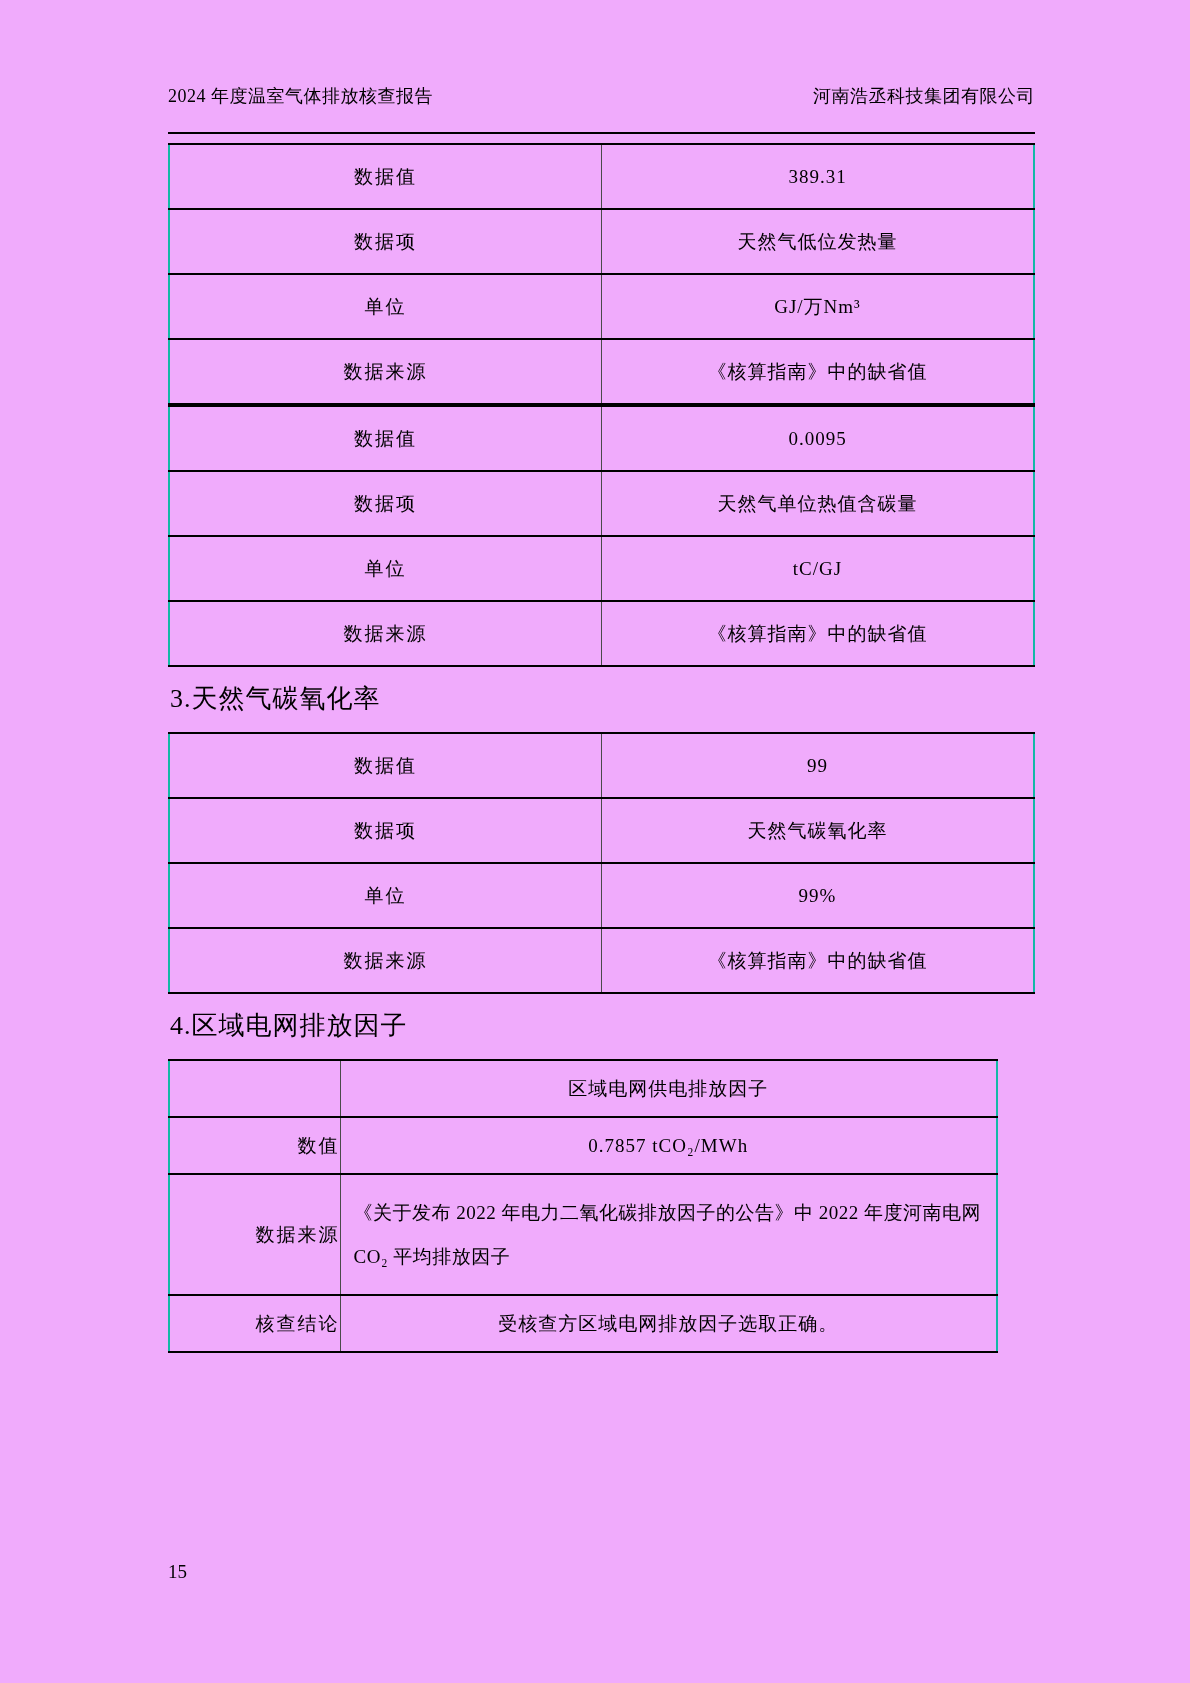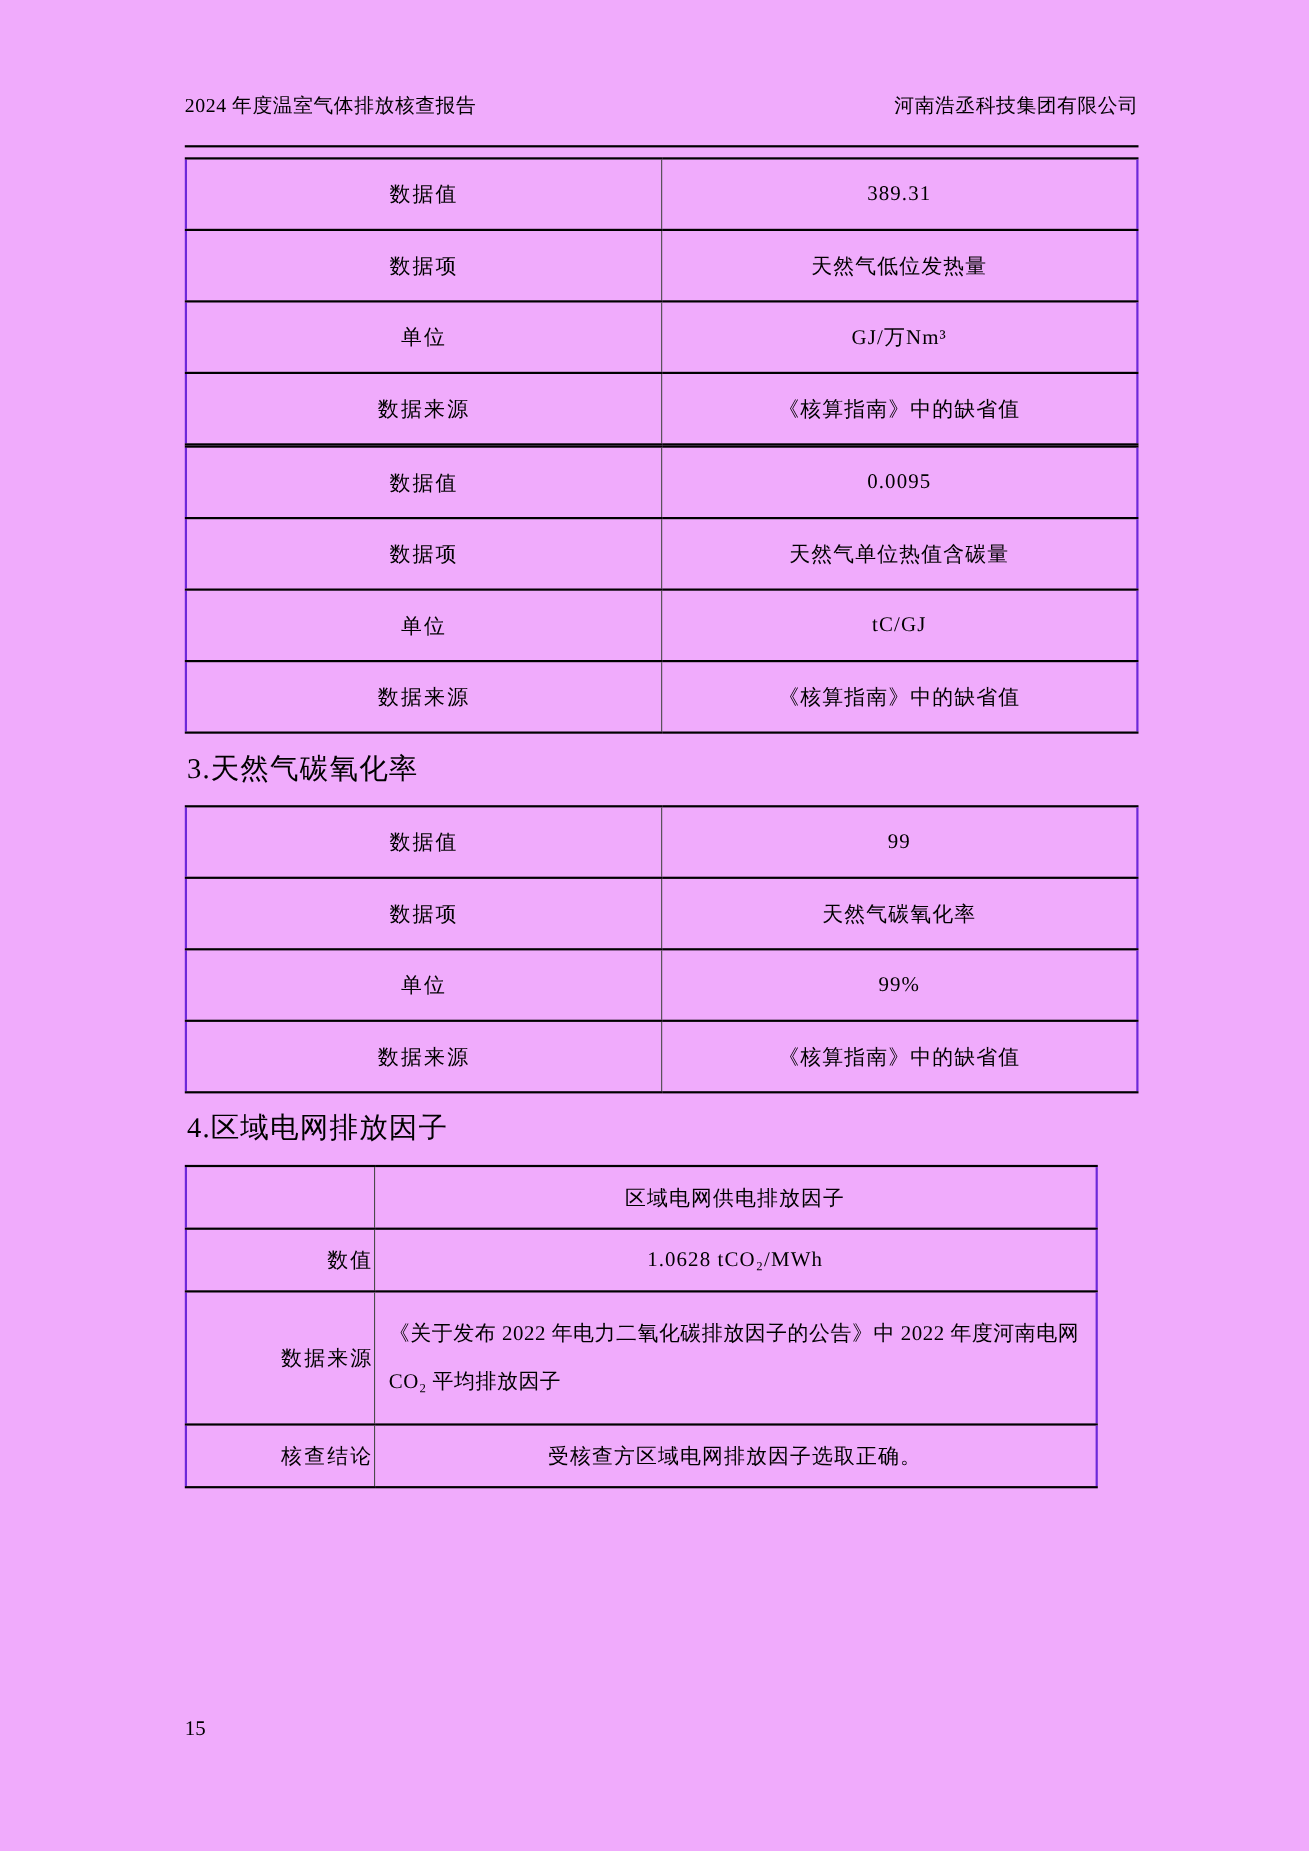--- a/index.html
+++ b/index.html
@@ -47,21 +47,21 @@
     font-weight: normal;
     line-height: 30px;
     margin: 17px 0 18px 2px;
     letter-spacing: 1px;
   }
 
   table.kv-table {
     width: 100%;
     border-collapse: collapse;
     table-layout: fixed;
-    border: 2px solid #6d28d9;
+    border: 2px solid #14b8a6;
   }
   table.kv-table td {
     border-left: 1px solid #4a4a4a;
     border-right: 1px solid #4a4a4a;
     border-top: 2px solid #000000;
     border-bottom: 2px solid #000000;
     height: 65px;
     text-align: center;
     vertical-align: middle;
     font-size: 19px;
@@ -174,21 +174,21 @@
     <h2 class="section-heading">4.区域电网排放因子</h2>
 
     <table class="kv-table grid-table">
       <tbody>
         <tr>
           <td class="label"></td>
           <td class="value">区域电网供电排放因子</td>
         </tr>
         <tr>
           <td class="label">数值</td>
-          <td class="value">1.0628 tCO₂/MWh</td>
+          <td class="value">0.7857 tCO₂/MWh</td>
         </tr>
         <tr class="source-row">
           <td class="label">数据来源</td>
           <td class="value source-cell">《关于发布 2022 年电力二氧化碳排放因子的公告》中 2022 年度河南电网 CO₂ 平均排放因子</td>
         </tr>
         <tr>
           <td class="label">核查结论</td>
           <td class="value">受核查方区域电网排放因子选取正确。</td>
         </tr>
       </tbody>

